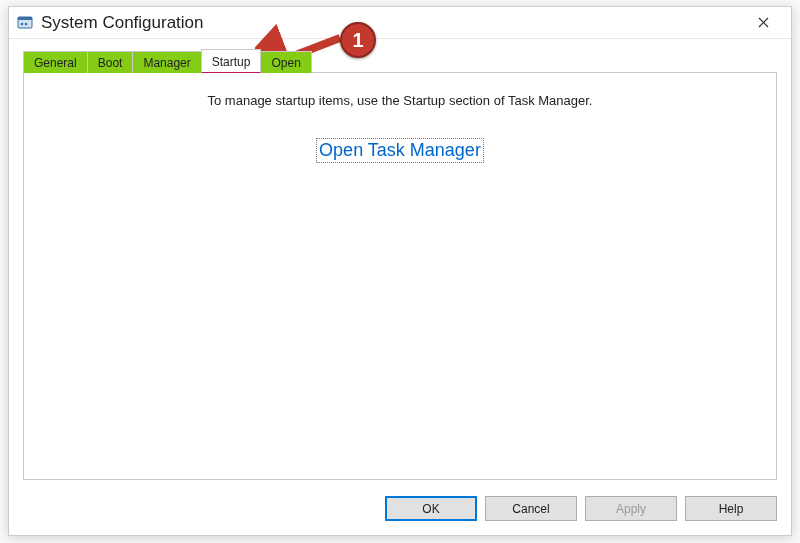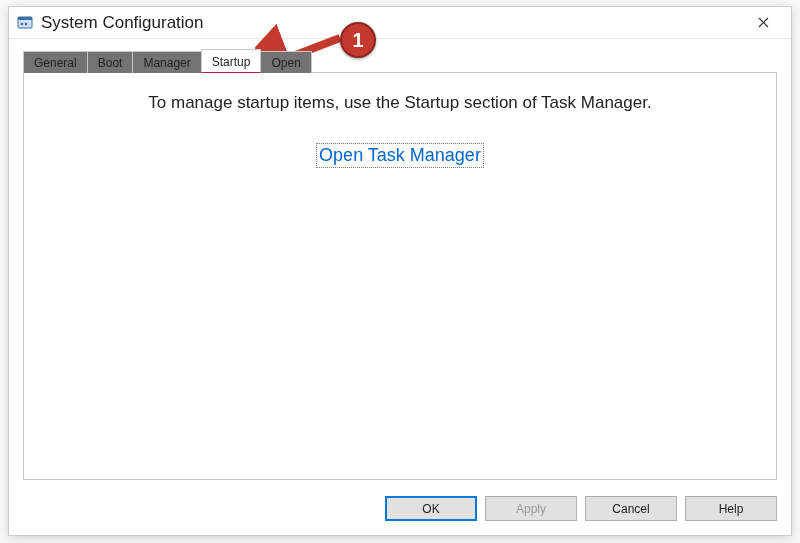--- a/index.html
+++ b/index.html
@@ -53,21 +53,21 @@
     display: flex;
     align-items: flex-end;
     z-index: 2;
   }
   .tab {
     height: 22px;
     padding: 0 10px;
     line-height: 22px;
     font-size: 12px;
     color: #222;
-    background: #737373;
+    background: #84cc16;
     border: 1px solid #c9c9c9;
     border-bottom: none;
     margin-right: -1px;
     position: relative;
   }
   .tab.active {
     background: #fff;
     border-bottom: 1px solid #be185d;
     z-index: 3;
     height: 24px;
@@ -79,21 +79,21 @@
     border: 1px solid #c9c9c9;
     background: #fff;
     height: 408px;
     margin-top: -1px;
     z-index: 1;
   }
   .panel-inner {
     text-align: center;
     padding-top: 20px;
   }
-  .msg { font-size: 17px; color: #222; }
+  .msg { font-size: 13px; color: #222; }
   .link-container {
     margin-top: 30px;
   }
   .tm-link {
     color: #0066cc;
     font-size: 18px;
     text-decoration: none;
     border: 1px dotted #777;
     padding: 1px 2px;
     display: inline-block;
@@ -192,22 +192,22 @@
       <div class="panel-inner">
         <div class="msg">To manage startup items, use the Startup section of Task Manager.</div>
         <div class="link-container">
           <a class="tm-link" href="#">Open Task Manager</a>
         </div>
       </div>
     </div>
 
     <div class="button-row">
       <button class="btn default">OK</button>
+      <button class="btn">Cancel</button>
       <button class="btn disabled">Apply</button>
-      <button class="btn">Cancel</button>
       <button class="btn">Help</button>
     </div>
 
     <div class="watermark">
       <span class="wm-m3">M3</span><span class="wm-soft"> Software</span>
     </div>
 
   </div>
 </div>
 

